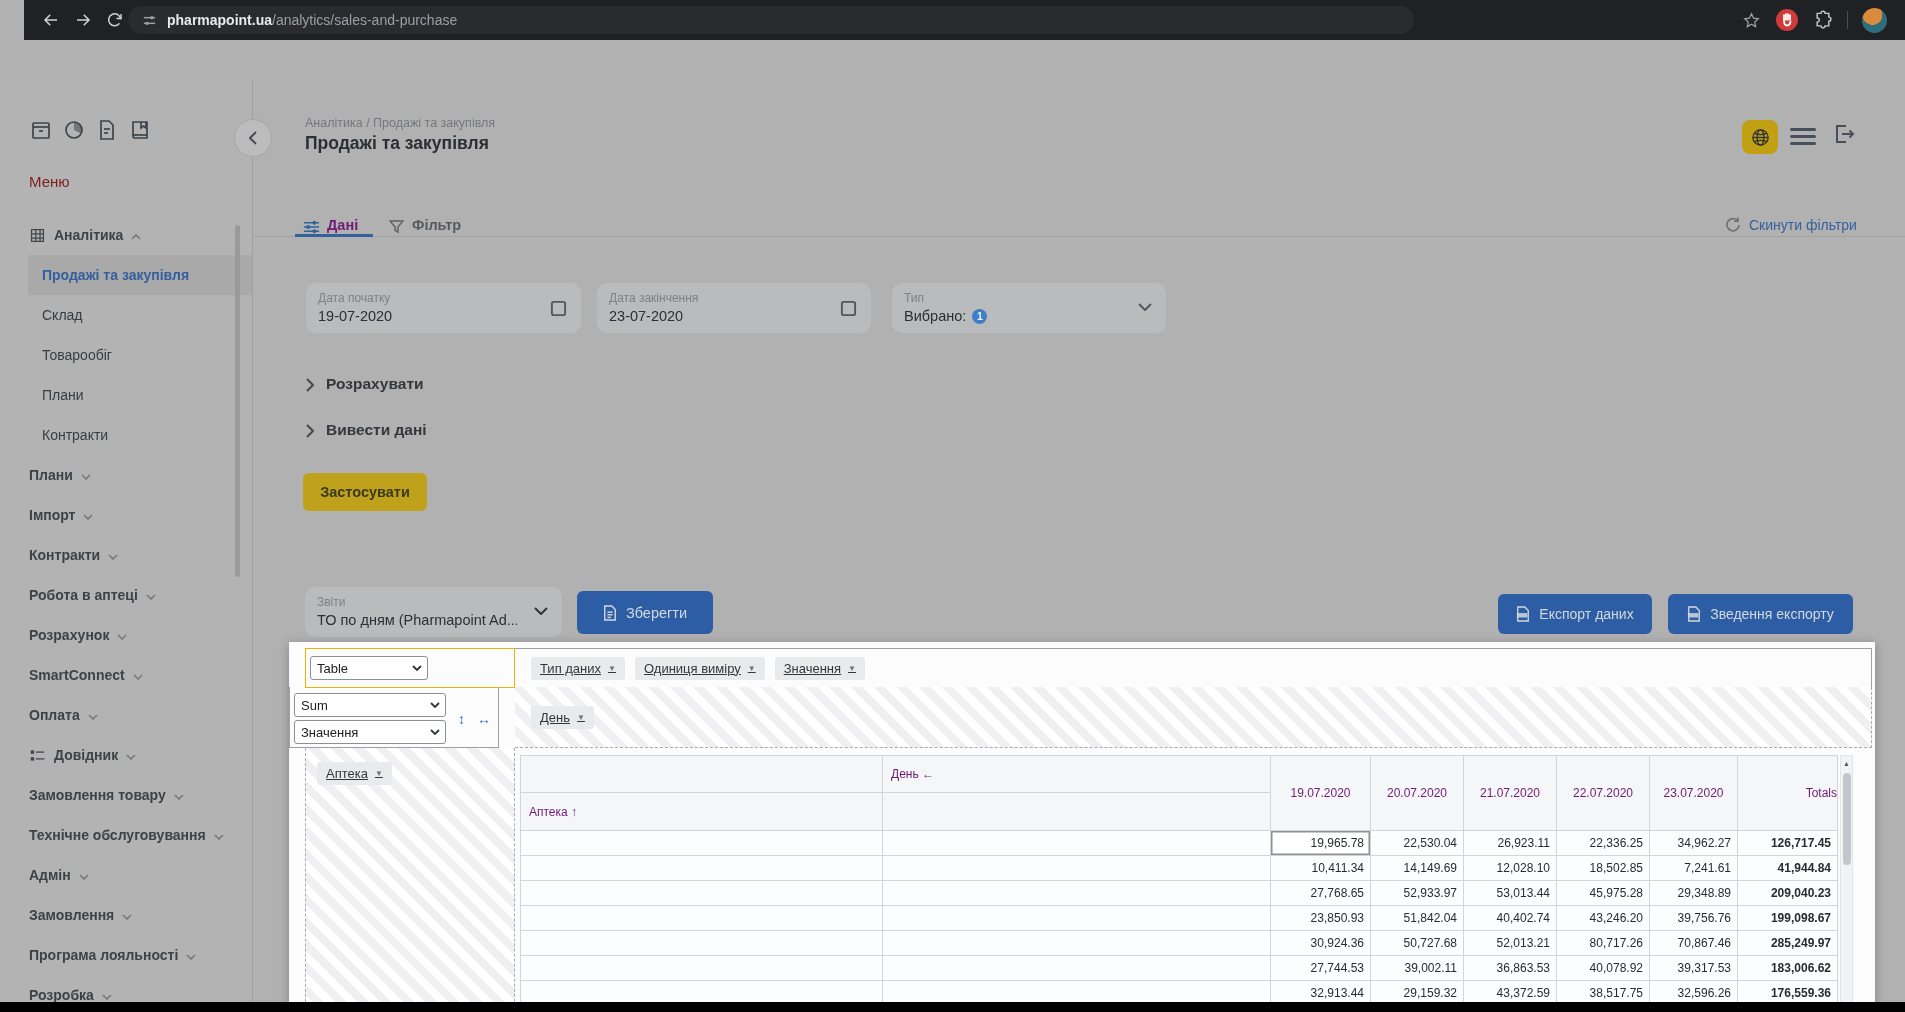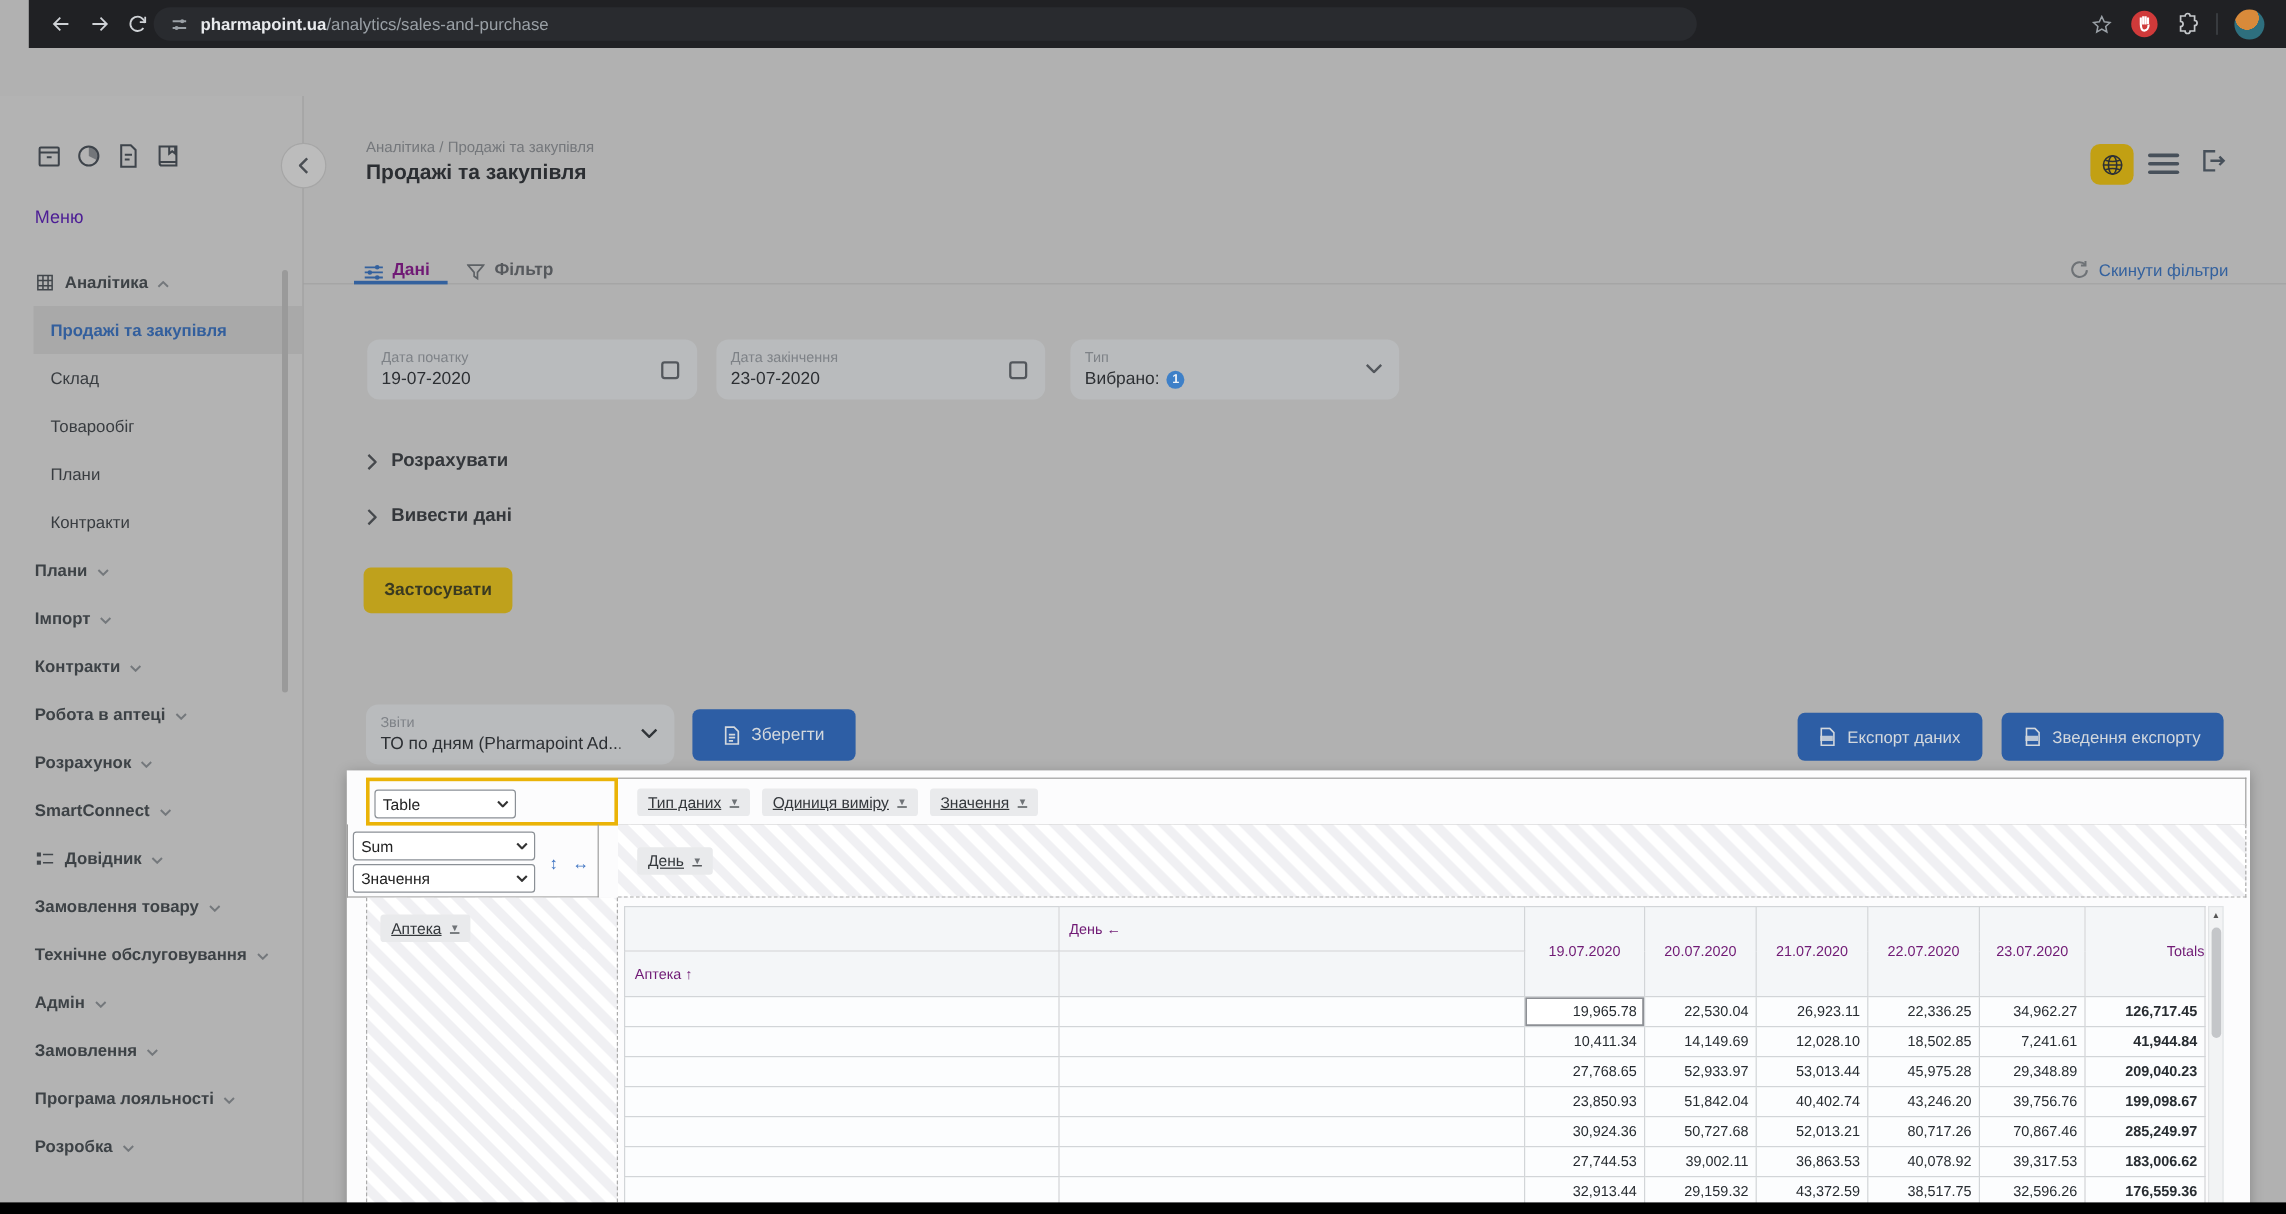--- a/index.html
+++ b/index.html
@@ -18,21 +18,21 @@
     background:radial-gradient(circle at 42% 28%, #d98a3a 0 42%, #2e6f7e 43% 100%);}
   .kebab{color:#c6c9cc;font-size:16px;letter-spacing:0;line-height:10px;}
   .vdiv{width:1px;height:18px;background:#4a4d51;}
   
   .app{position:absolute;left:0;top:40px;width:1905px;height:962px;}
   .bottom-bar{position:absolute;left:0;top:1002px;width:1905px;height:10px;background:#000;z-index:60;}
   
   .sidebar{position:absolute;left:0;top:40px;width:253px;height:962px;background:#b3b3b3;
     border-right:1px solid #a0a0a0;box-sizing:border-box;overflow:hidden;}
   .side-icons{position:absolute;left:0;top:38px;display:flex;gap:9px;padding-left:29px;color:#3e444b;}
-  .menu-title{position:absolute;left:29px;top:93px;font-size:15px;color:#4c1d95;}
+  .menu-title{position:absolute;left:29px;top:93px;font-size:15px;color:#7f1d1d;}
   .menu{position:absolute;left:0;top:135px;width:253px;}
   .m-row{display:flex;align-items:center;height:40px;gap:8px;padding-left:29px;cursor:pointer;}
   .m-row .m-lab{font-size:14px;font-weight:700;color:#3d4246;white-space:nowrap;}
   .m-child{padding-left:14px;margin-left:28px;}
   .m-child .m-lab{font-weight:400;color:#383c40;}
   .m-active{background:#a9a9a9;}
   .m-active .m-lab{color:#335f9d;font-weight:600;}
   .m-chev{color:#74787c;margin-top:3px;}
   .m-ic{color:#42474c;}
   .scroll-thumb{position:absolute;left:235px;top:145px;width:5px;height:352px;background:#9a9a9a;border-radius:3px;}
@@ -72,21 +72,21 @@
   .rep-box{position:absolute;left:305px;top:547px;width:257px;height:50px;border-radius:10px;background:#b9bbbd;
     box-sizing:border-box;padding:8px 12px;cursor:pointer;}
   .rep-box .flab{font-size:12px;color:#7e8287;}
   .rep-box .fval{font-size:14.5px;color:#2c2f33;font-weight:500;margin-top:3px;white-space:nowrap;overflow:hidden;width:200px;}
   .rep-box .fic{position:absolute;right:14px;top:20px;color:#303438;}
   .blue-btn{position:absolute;border:none;border-radius:6px;background:#2d5ea5;color:#d3d8dd;font-size:14.5px;font-weight:500;
     display:flex;align-items:center;justify-content:center;gap:9px;cursor:pointer;font-family:inherit;}
   
   .panel{position:absolute;left:289px;top:602px;width:1586px;height:410px;background:#fcfcfd;
     box-shadow:0 2px 10px rgba(0,0,0,0.25);}
-  .cellA{position:absolute;left:16px;top:6px;width:210px;height:40px;border:3px solid #eab308;box-sizing:border-box;}
+  .cellA{position:absolute;left:16px;top:6px;width:210px;height:40px;border:1px solid #eab308;box-sizing:border-box;}
   .cellB{position:absolute;left:226px;top:6px;width:1357px;height:40px;border:1px solid #9f9f9f;border-left:none;
     box-sizing:border-box;display:flex;align-items:center;gap:10px;padding-left:16px;}
   .cellC{position:absolute;left:0;top:45px;width:210px;height:61px;border:1px solid #9f9f9f;border-top:none;box-sizing:border-box;}
   .stripes{background:repeating-linear-gradient(45deg,#ffffff 0 8px,#f0f0f3 8px 16px);}
   .cellD{position:absolute;left:226px;top:45px;width:1357px;height:61px;box-sizing:border-box;
     border-bottom:1px dashed #ababab;border-right:1px dashed #ababab;display:flex;align-items:center;padding-left:16px;}
   .cellE{position:absolute;left:16px;top:106px;width:210px;height:304px;box-sizing:border-box;
     border-left:1px dashed #ababab;border-right:1px dashed #ababab;padding-top:14px;padding-left:11px;}
   .pv-pill{display:inline-flex;align-items:center;gap:7px;background:#e9eaec;border-radius:3px;
     padding:4px 9px;font-size:13px;color:#33373b;cursor:grab;white-space:nowrap;text-decoration:underline;}
@@ -266,20 +266,28 @@
           <div class="m-row">
             <span class="m-lab">Розрахунок</span>
             <span class="m-chev">
               <svg viewBox="0 0 10 6" width="10" height="6" fill="none" stroke="currentColor" stroke-width="1.6">
                 <path d="M1 1l4 4 4-4"></path>
               </svg>
             </span>
           </div>
           <div class="m-row">
             <span class="m-lab">SmartConnect</span>
+            <span class="m-chev">
+              <svg viewBox="0 0 10 6" width="10" height="6" fill="none" stroke="currentColor" stroke-width="1.6">
+                <path d="M1 1l4 4 4-4"></path>
+              </svg>
+            </span>
+          </div>
+          <div class="m-row">
+            <span class="m-lab">Оплата</span>
             <span class="m-chev">
               <svg viewBox="0 0 10 6" width="10" height="6" fill="none" stroke="currentColor" stroke-width="1.6">
                 <path d="M1 1l4 4 4-4"></path>
               </svg>
             </span>
           </div>
           <div class="m-row">
             <span class="m-ic">
               <svg viewBox="0 0 20 20" width="17" height="17" stroke="currentColor" stroke-width="1.5" fill="currentColor">
                 <rect x="2" y="4" width="4" height="4" stroke="none"></rect>

